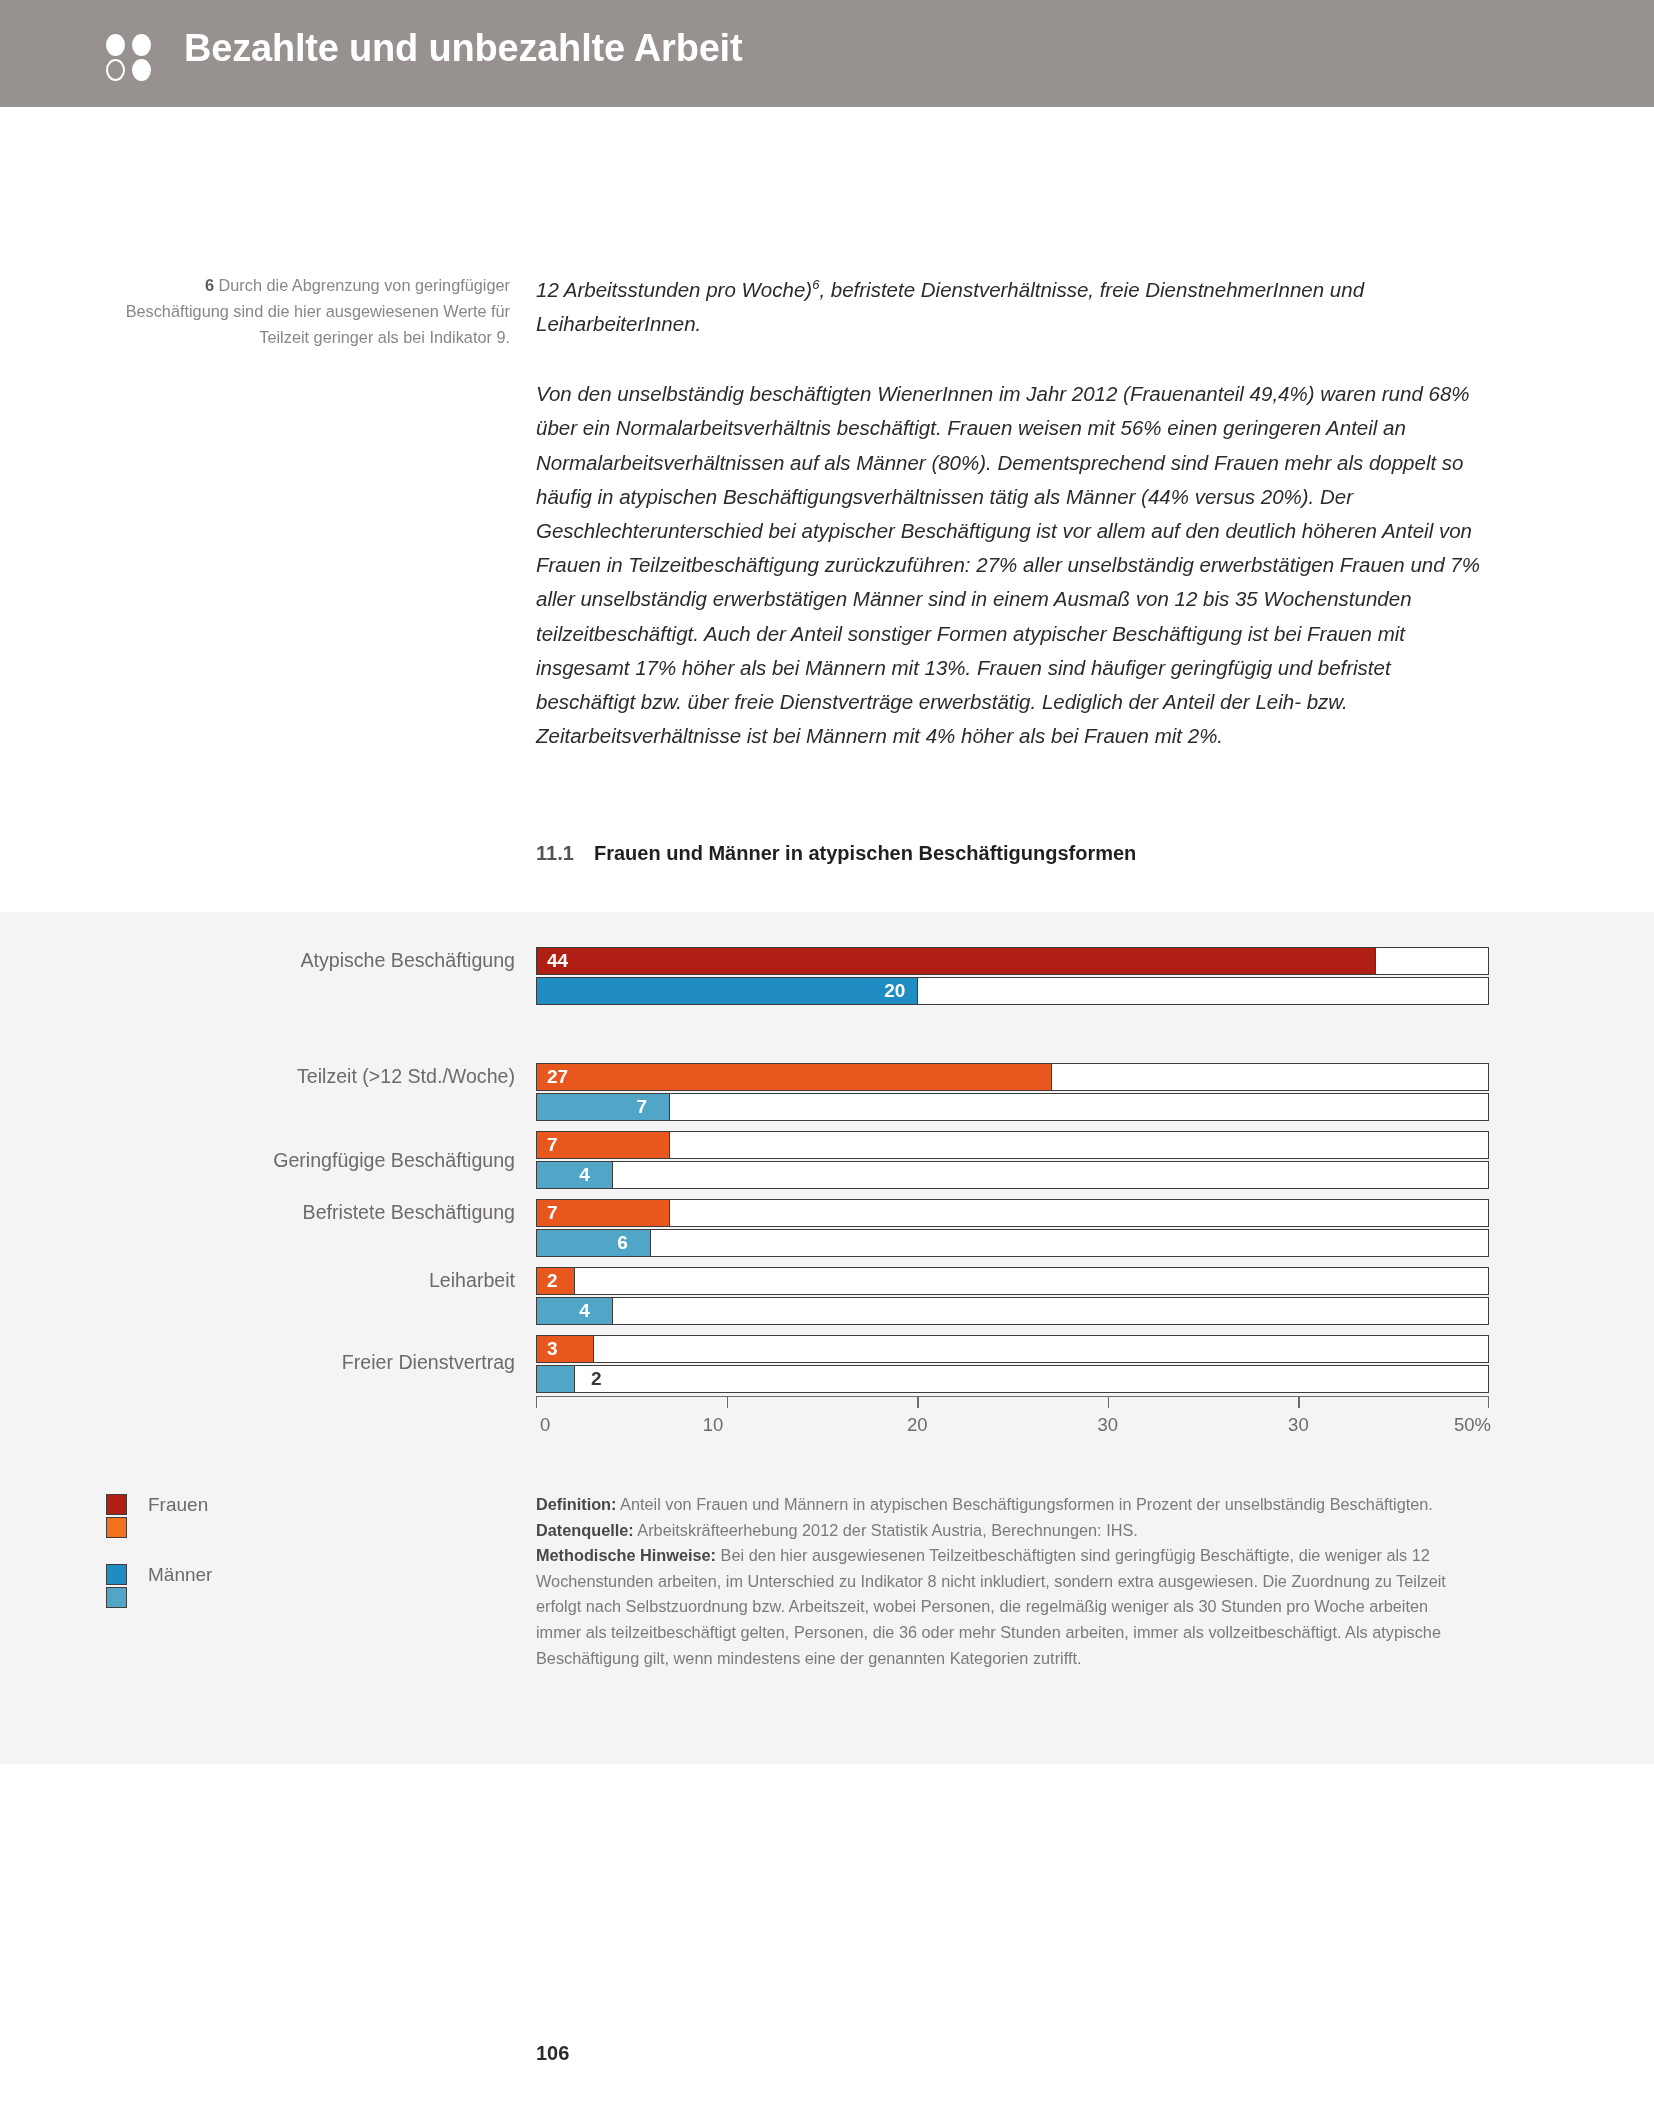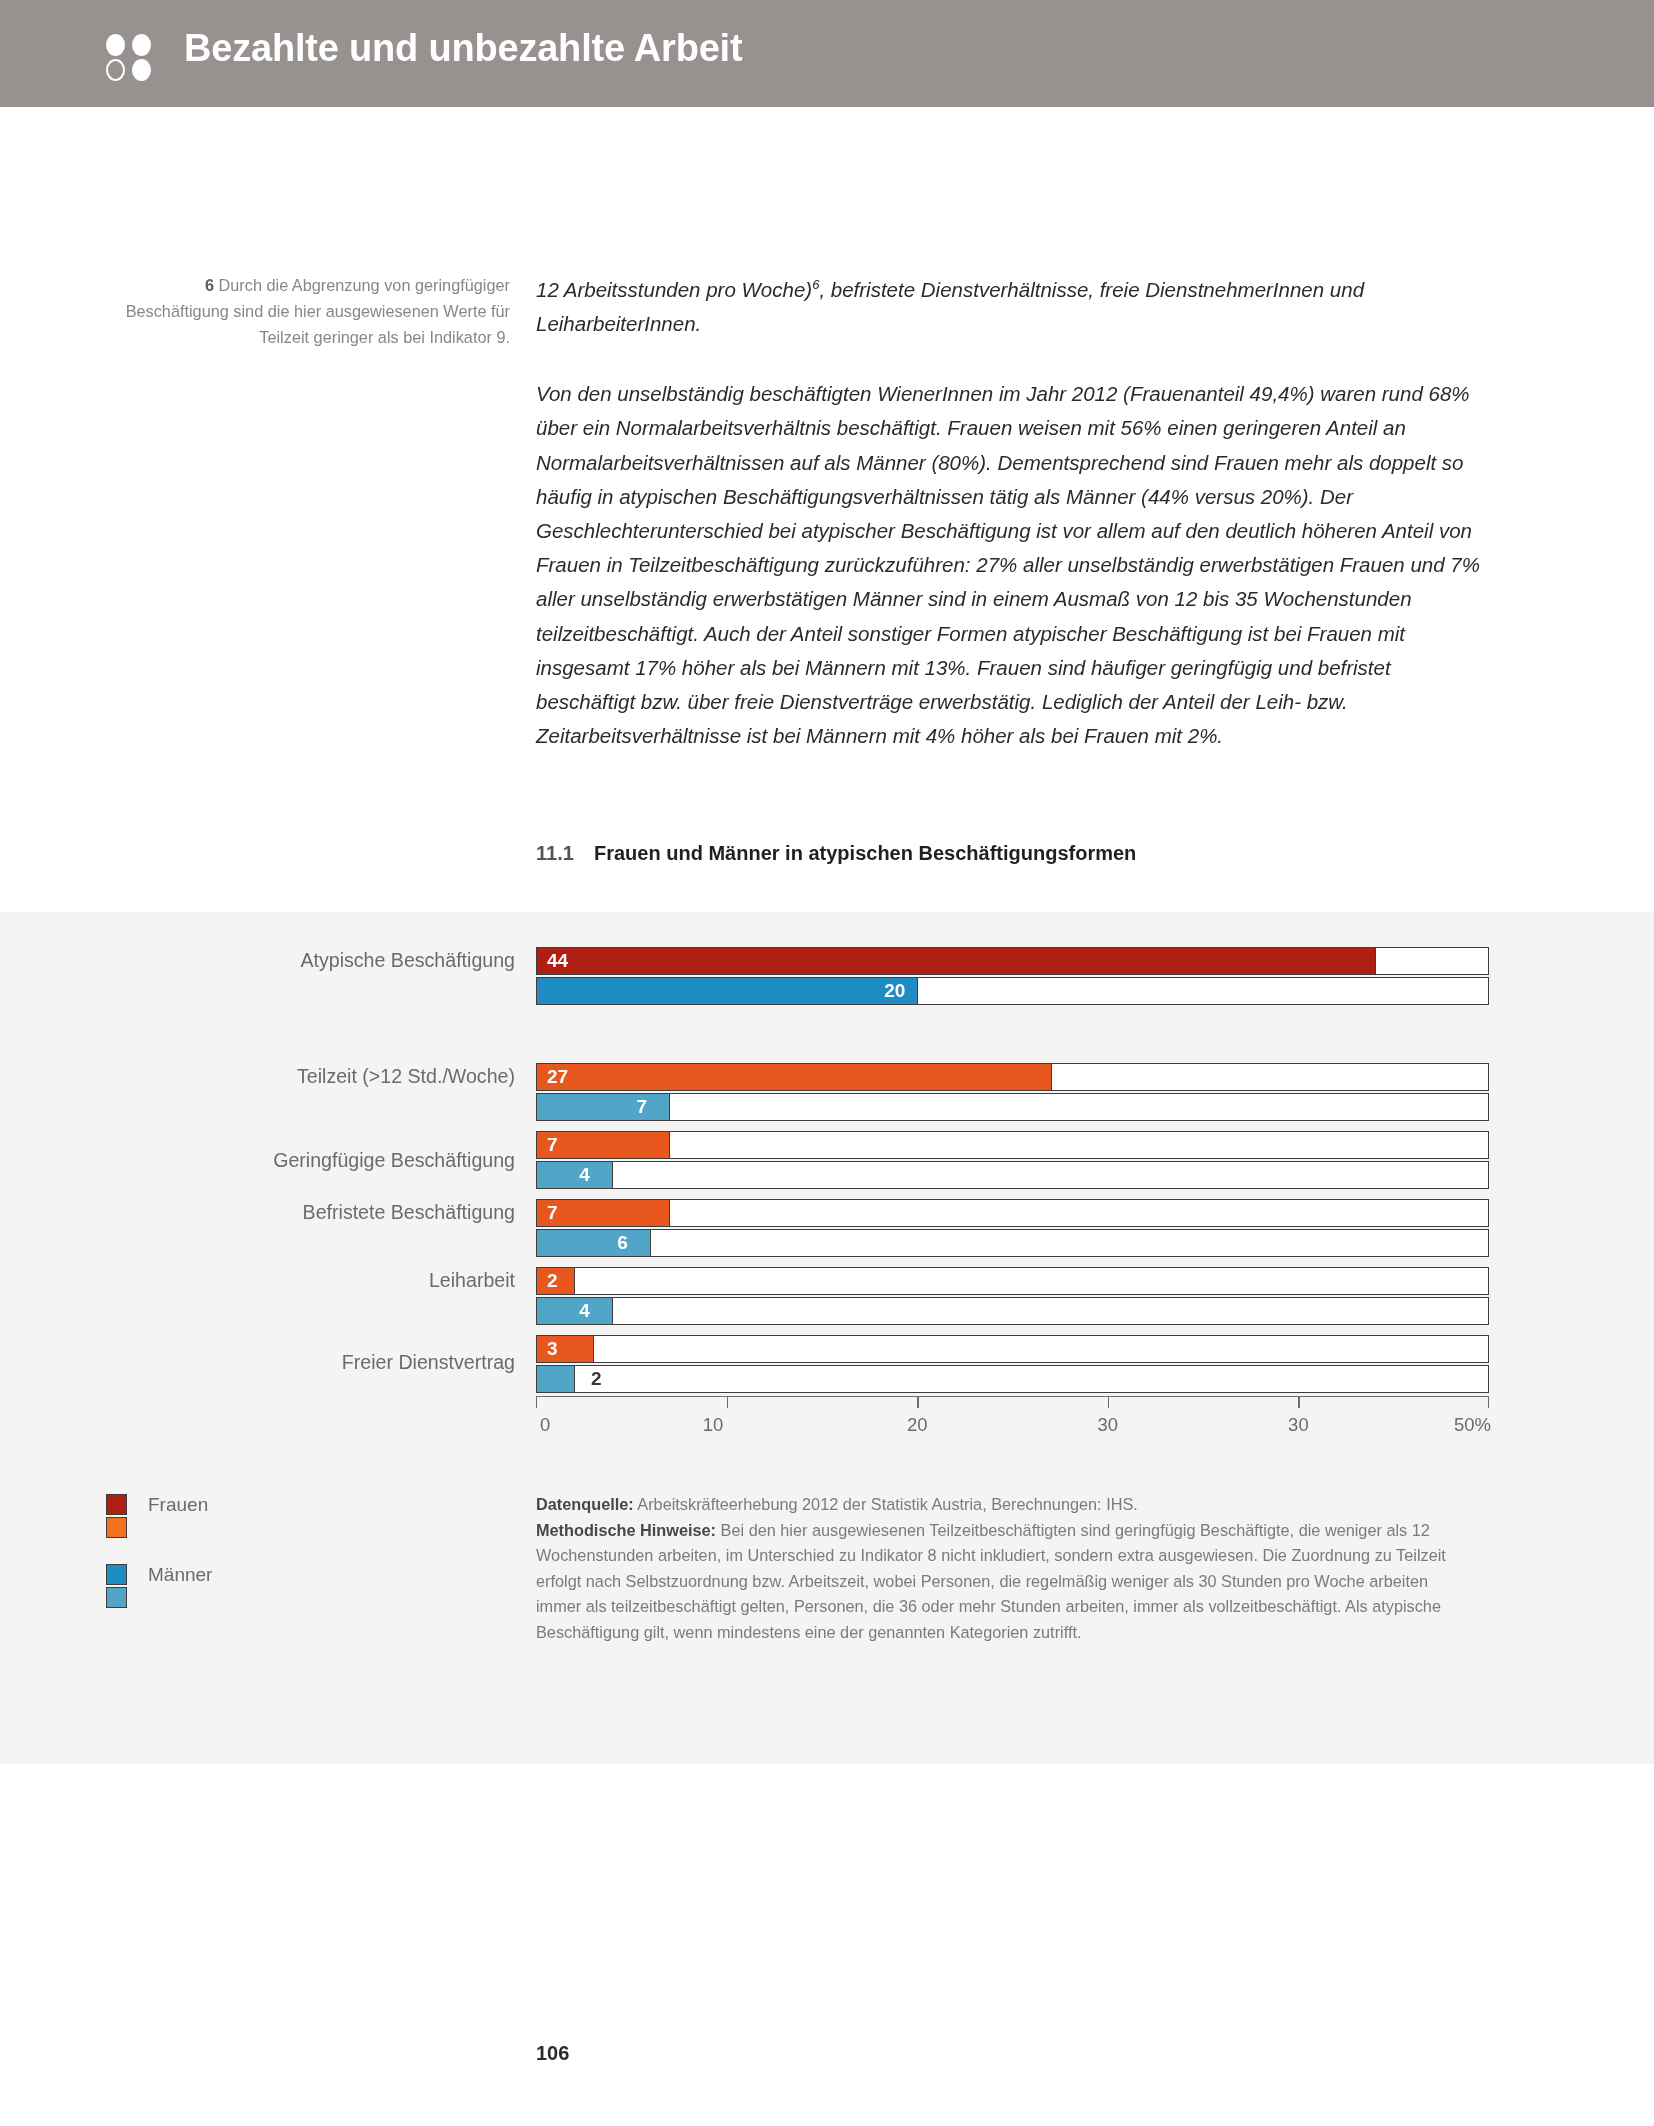--- a/index.html
+++ b/index.html
@@ -364,19 +364,20 @@
         <span class="legend-lbl">Frauen</span>
       </div>
       <div class="legend-entry">
         <span class="legend-sw sw-top" style="background: rgb(31, 141, 196);"></span>
         <span class="legend-sw sw-bot" style="background: rgb(81, 166, 200);"></span>
         <span class="legend-lbl">Männer</span>
       </div>
     </div>
 
   <div class="foot-block">
+    <span class="foot-line"><b>Definition:</b><span> Anteil von Frauen und Männern in atypischen Beschäftigungsformen in Prozent der unselbständig Beschäftigten.</span></span>
     <span class="foot-line"><b>Datenquelle:</b><span> Arbeitskräfteerhebung 2012 der Statistik Austria, Berechnungen: IHS.</span></span>
     <span class="foot-line"><b>Methodische Hinweise:</b><span> Bei den hier ausgewiesenen Teilzeitbeschäftigten sind geringfügig Beschäftigte, die weniger als 12 Wochenstunden arbeiten, im Unterschied zu Indikator 8 nicht inkludiert, sondern extra ausgewiesen. Die Zuordnung zu Teilzeit erfolgt nach Selbstzuordnung bzw. Arbeitszeit, wobei Personen, die regelmäßig weniger als 30 Stunden pro Woche arbeiten immer als teilzeitbeschäftigt gelten, Personen, die 36 oder mehr Stunden arbeiten, immer als vollzeitbeschäftigt. Als atypische Beschäftigung gilt, wenn mindestens eine der genannten Kategorien zutrifft.</span></span>
   </div>
 
   <div class="page-num">106</div>
 
 </div>
 
 </body></html>

